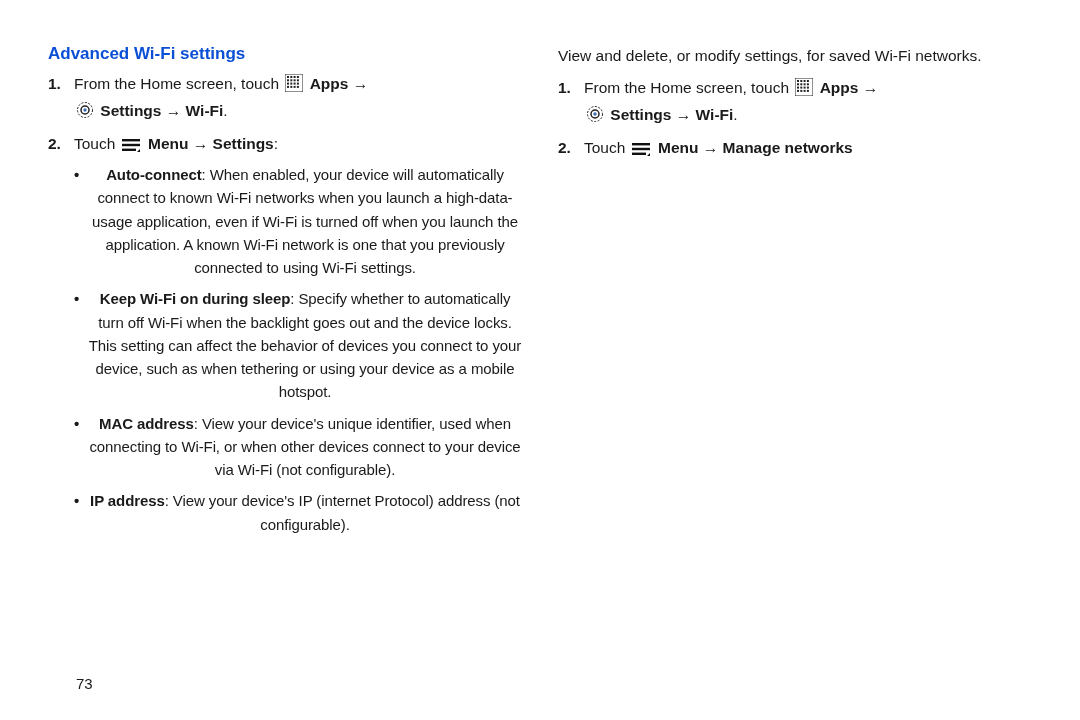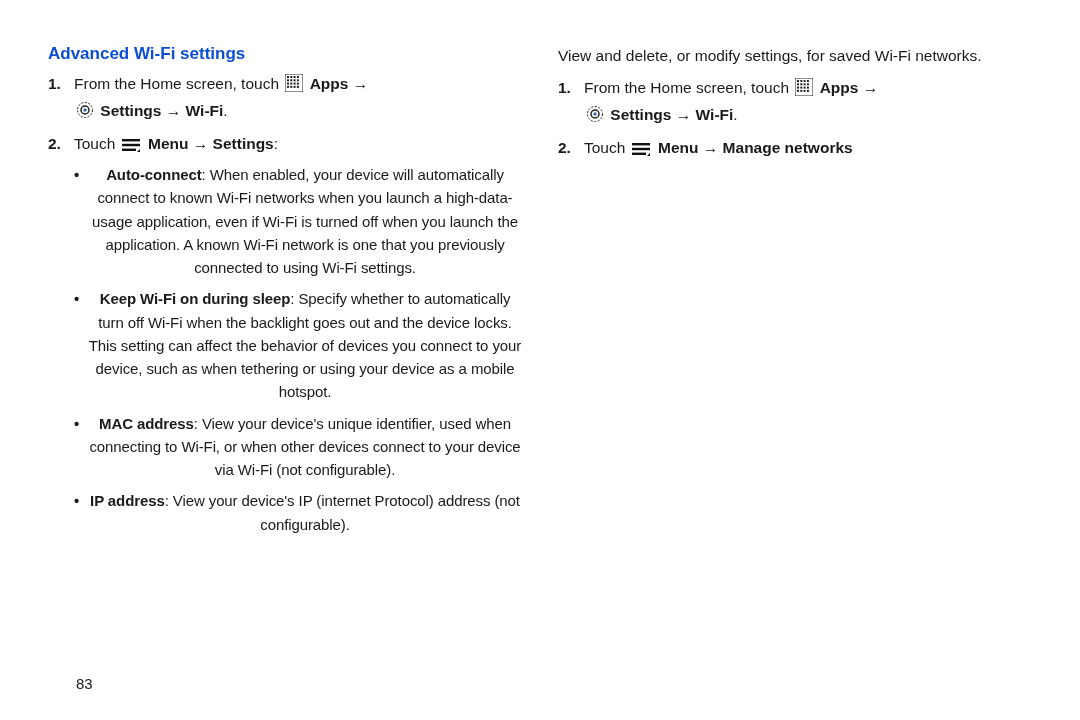--- a/index.html
+++ b/index.html
@@ -226,14 +226,14 @@
               <path d="M15 14 L18 11 L18 14 Z" fill="#111"></path>
             </svg>
         </span>
         <span class="strong">Menu</span>
         <span class="arrow">→</span>
         <span class="strong">Manage networks</span>
       </li>
     </ol>
   </div>
 
-  <div class="page-number">83</div>
+  <div class="page-number">73</div>
 </div>
 
 </body></html>

